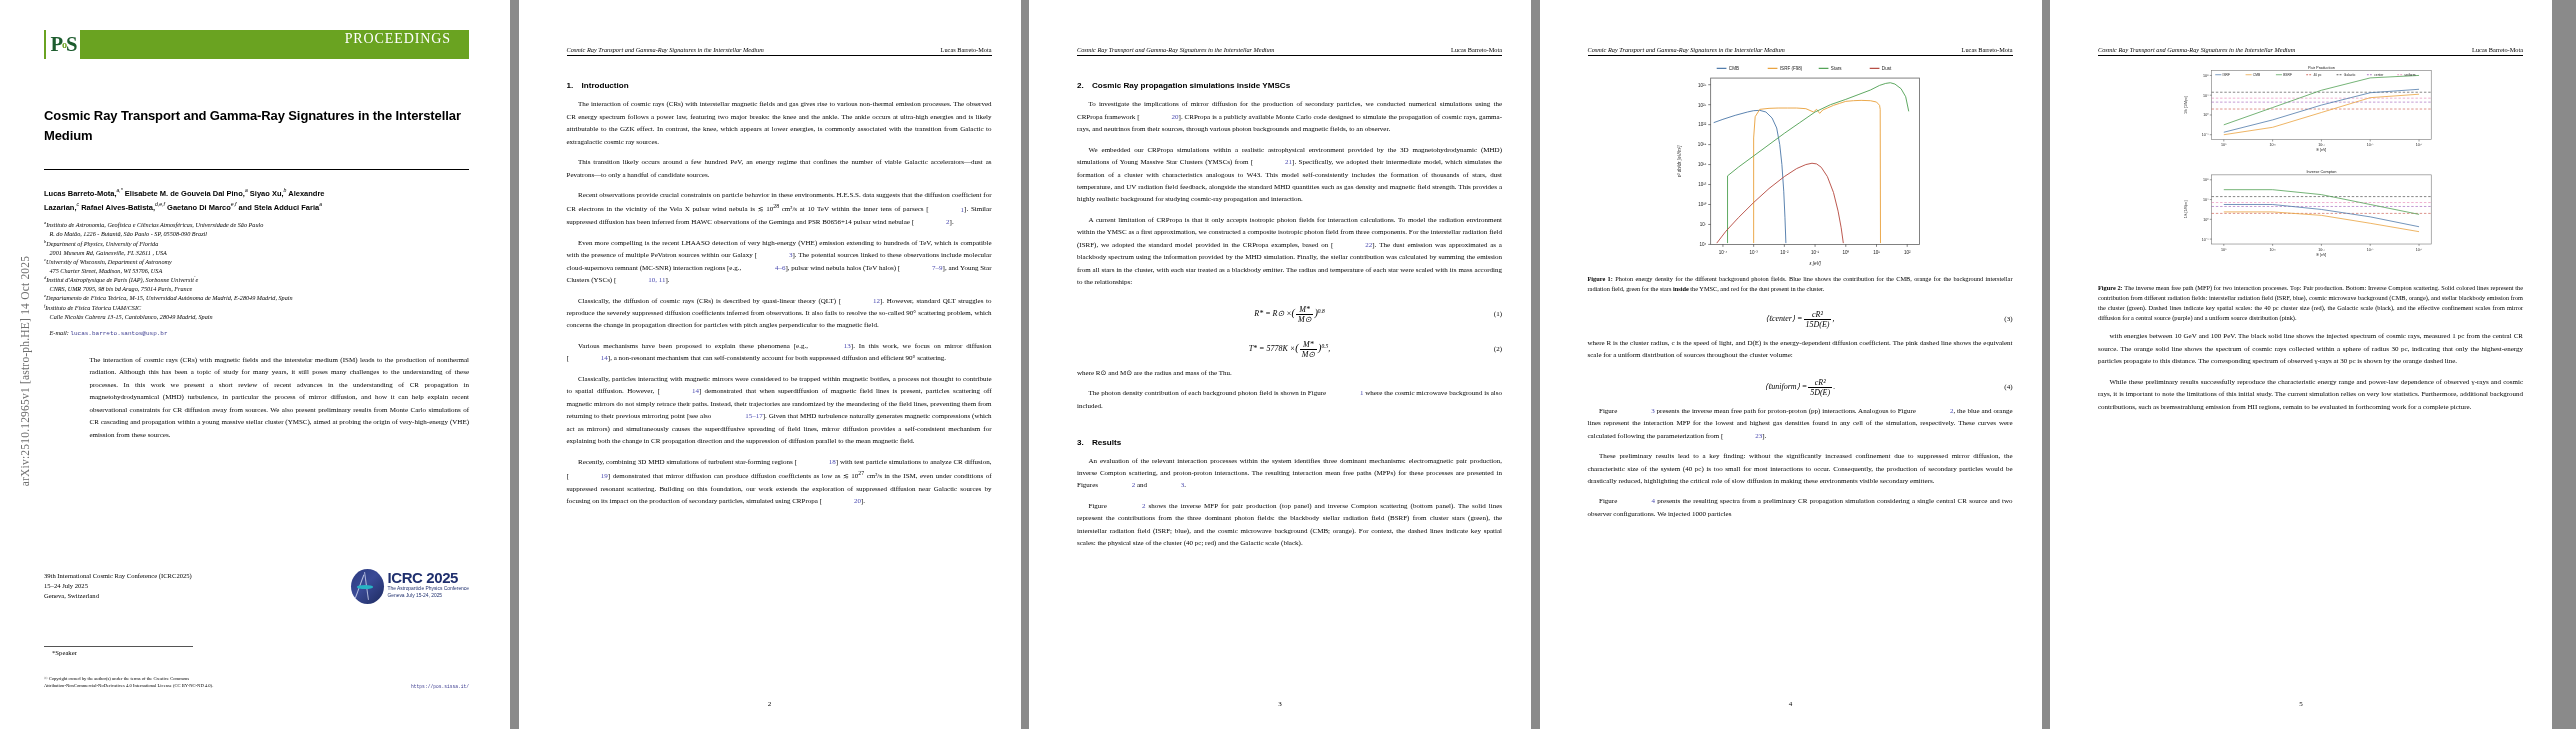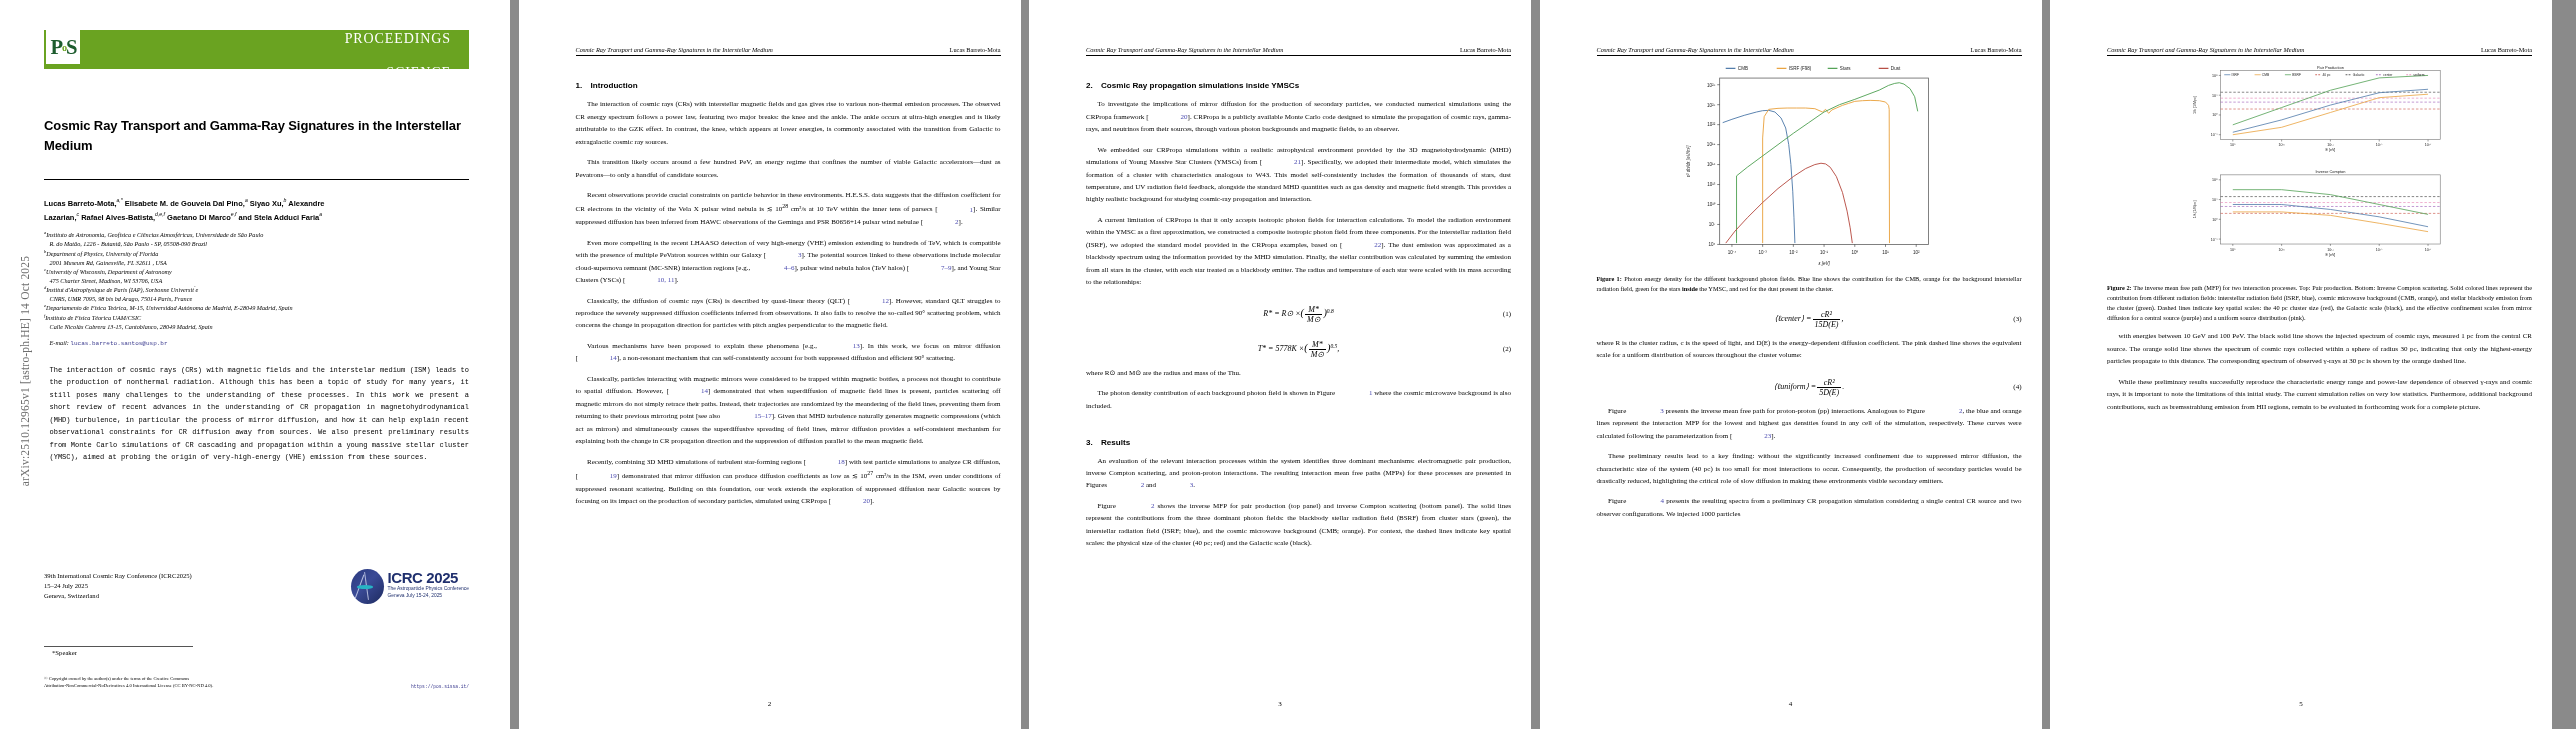--- a/index.html
+++ b/index.html
@@ -41,24 +41,24 @@
     color: #6e6e6e;
     white-space: nowrap;
     text-align: center;
   }
 
   
   .p1-inner { position: absolute; left: 44px; top: 0; width: 425px; }
 
   .pos-banner {
     margin-top: 30px;
-    height: 39px;
+    height: 29px;
     background: #6aa321;
     display: flex;
-    align-items: flex-start;
+    align-items: center;
     position: relative;
   }
   .pos-logo {
     width: 34px; height: 34px;
     margin-left: 2.4px;
     background: #ffffff;
     display: flex; align-items: center; justify-content: center;
     font-family: "Liberation Serif", serif;
     font-weight: bold;
     font-size: 20.7px;
@@ -121,25 +121,26 @@
   .email .addr {
     font-family: "Liberation Mono", monospace;
     font-style: normal;
     font-size: 6px;
     color: #3b3b8f;
   }
 
   .abstract {
     margin-top: 17px;
     padding-left: 5.5px;
-    font-family: Liberation Mono, monospace;
+    font-family: Liberation Serif, serif;
     font-size: 7px;
     line-height: 1.78;
     text-align: justify;
     color: #000;
+    margin-left: 40px;
   }
 
   .conf-block {
     position: absolute;
     left: 44px; top: 571px;
     width: 425px;
   }
   .conf-text {
     font-family: "Liberation Serif", serif;
     font-size: 6.6px;
@@ -196,21 +197,21 @@
     font-family: "Liberation Serif", serif; font-size: 4.6px;
     line-height: 1.45; color: #000;
   }
   .sissa {
     position: absolute; right: 41px; top: 684px;
     font-family: "Liberation Mono", monospace; font-size: 4.6px;
     color: #3b3b8f;
   }
 
   
-  .col-inner { position: absolute; left: 57px; top: 0; width: 425px; }
+  .col-inner { position: absolute; left: 48px; top: 0; width: 425px; }
   .runhead {
     margin-top: 46px;
     display: flex; justify-content: space-between; align-items: baseline;
     font-family: "Liberation Serif", serif;
     font-size: 6.3px;
     padding-bottom: 1.8px;
     border-bottom: 0.6px solid #000;
   }
   .runhead .rh-title { font-style: italic; }
   .runhead .rh-author { font-style: normal; }

